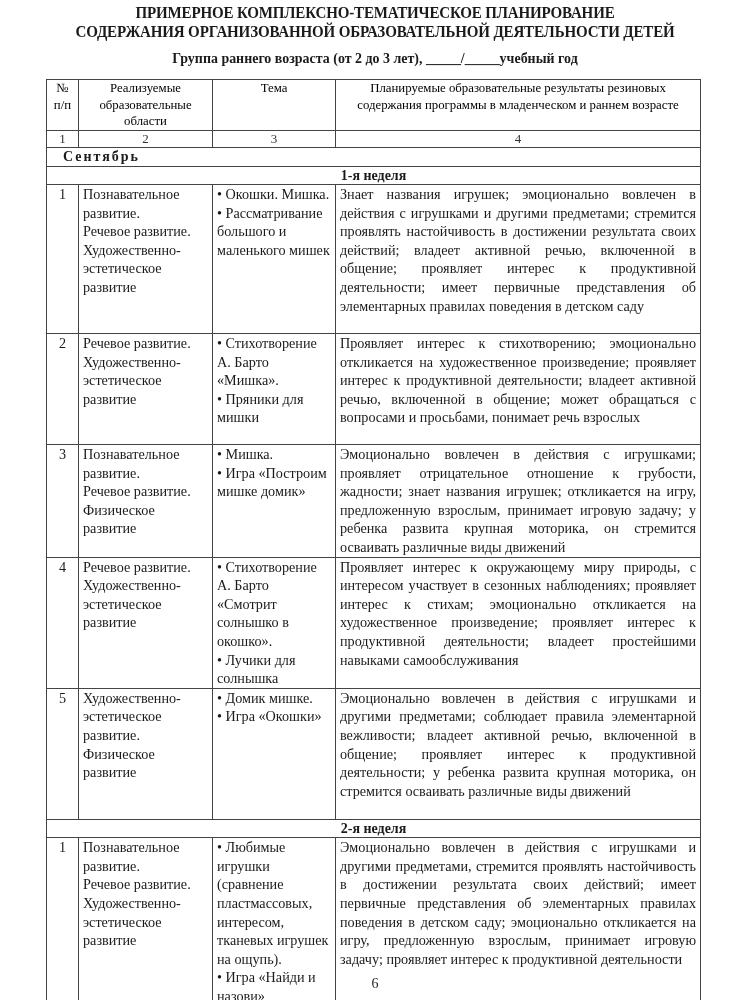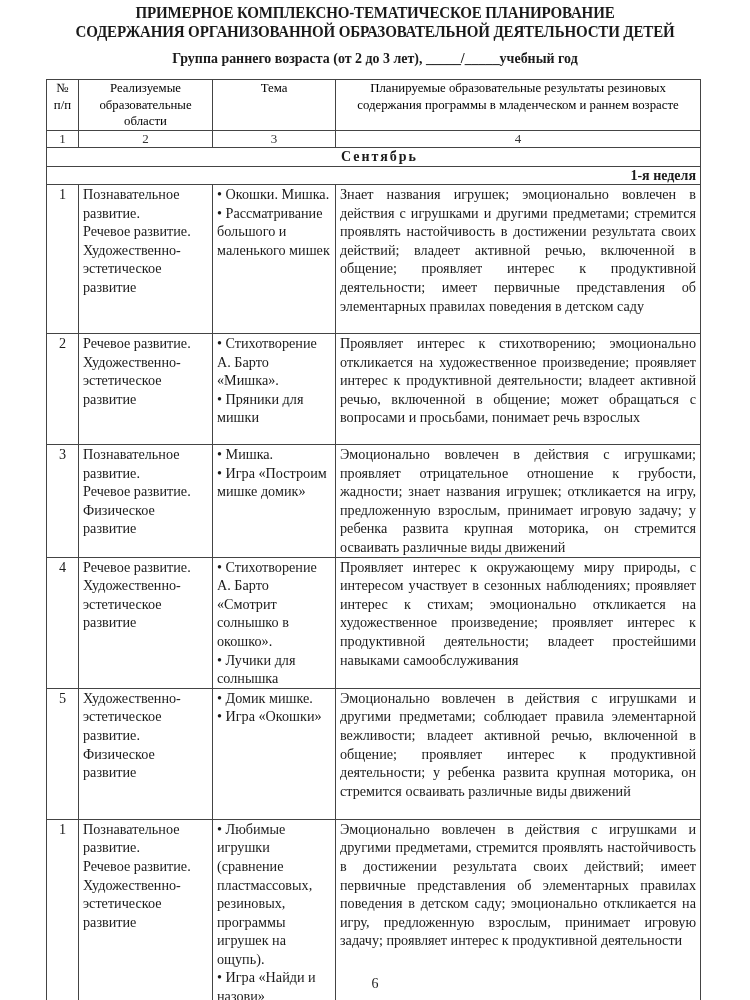--- a/index.html
+++ b/index.html
@@ -27,22 +27,22 @@
   table.plan td, table.plan th {
     border: 1.3px solid #444; vertical-align: top; padding: 0 4px;
     font-weight: normal;
   }
   .col1 { width: 32px; }
   .col2 { width: 134px; }
   .col3 { width: 123px; }
   .col4 { width: 365px; }
   th.hdr { font-size: 12.8px; line-height: 16.6px; text-align: center; vertical-align: middle; padding: 2px 3px; color: #000000; }
   tr.nums td { text-align: center; font-size: 13px; line-height: 16px; padding: 0; color: #333; }
-  tr.month td { text-align: center; font-weight: bold; font-size: 14px; line-height: 17.5px; letter-spacing: 2px; padding-left: 16px; }
-  tr.week td { text-align: right; font-weight: bold; font-size: 14px; line-height: 17.5px; }
+  tr.month td { font-weight: bold; font-size: 14px; line-height: 17.5px; letter-spacing: 2px; padding-left: 16px; }
+  tr.week td { text-align: center; font-weight: bold; font-size: 14px; line-height: 17.5px; }
   td.num { text-align: center; padding: 0; }
   td.areas span, td.topics span { display: block; }
   td.result { padding-left: 5px; padding-right: 3px; text-align: justify; }
   .pagenum {
     position: absolute; top: 976px; left: 0; width: 750px; text-align: center;
     font-size: 14px; color: #222;
   }
 </style>
 </head>
 <body>
@@ -143,30 +143,33 @@
         <span>Художественно-эстетическое развитие.</span>
         <span>Физическое развитие</span>
       </td>
       <td class="topics">
         <span>• Домик мишке.</span>
         <span>• Игра «Окошки»</span>
       </td>
       <td class="result">Эмоционально вовлечен в действия с игрушками и другими предметами; соблюдает правила элементарной вежливости; владеет активной речью, включенной в общение; проявляет интерес к продуктивной деятельности; у ребенка развита крупная моторика, он стремится осваивать различные виды движений</td>
     </tr>
 
+    <tr class="week">
+      <td colspan="4">2-я неделя</td>
+    </tr>
 
     <tr style="height:150px">
       <td class="num">1</td>
       <td class="areas">
         <span>Познавательное развитие.</span>
         <span>Речевое развитие.</span>
         <span>Художественно-эстетическое развитие</span>
       </td>
       <td class="topics">
-        <span>• Любимые игрушки (сравнение пластмассовых, резиновых, программы игрушек на ощупь).</span>
+        <span>• Любимые игрушки (сравнение пластмассовых, интересом, тканевых игрушек на ощупь).</span>
         <span>• Игра «Найди и назови»</span>
       </td>
       <td class="result">Эмоционально вовлечен в действия с игрушками и другими предметами, стремится проявлять настойчивость в достижении результата своих действий; имеет первичные представления об элементарных правилах поведения в детском саду; эмоционально откликается на игру, предложенную взрослым, принимает игровую задачу; проявляет интерес к продуктивной деятельности</td>
     </tr>
   </tbody>
 </table>
 
 <div class="pagenum">6</div>
 
 </body></html>

